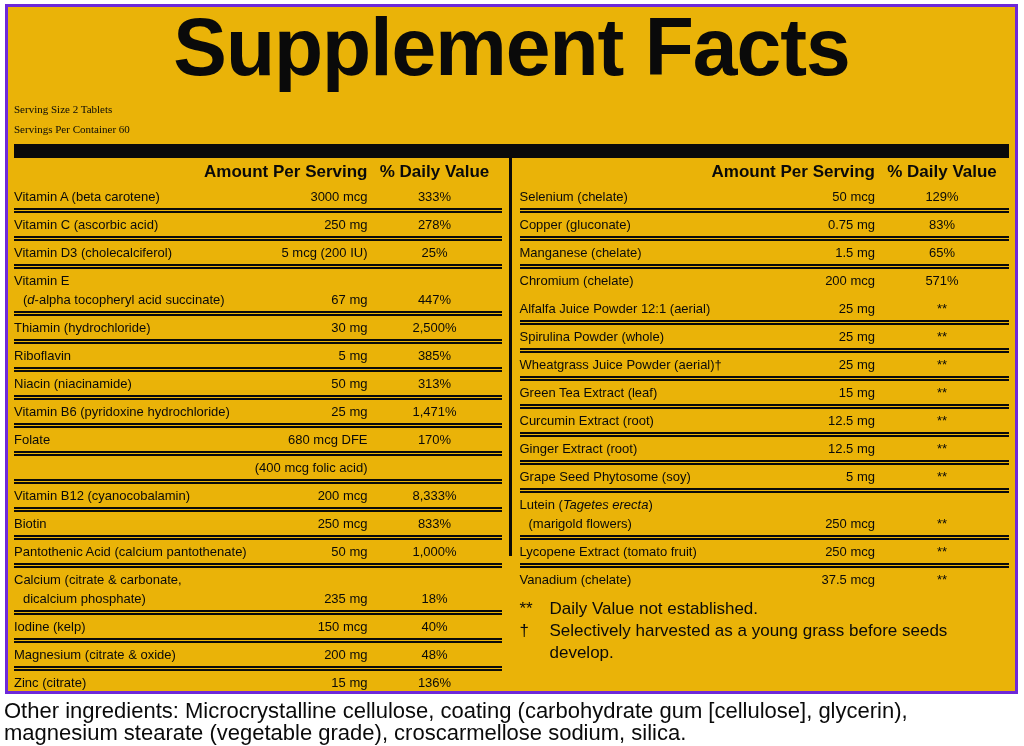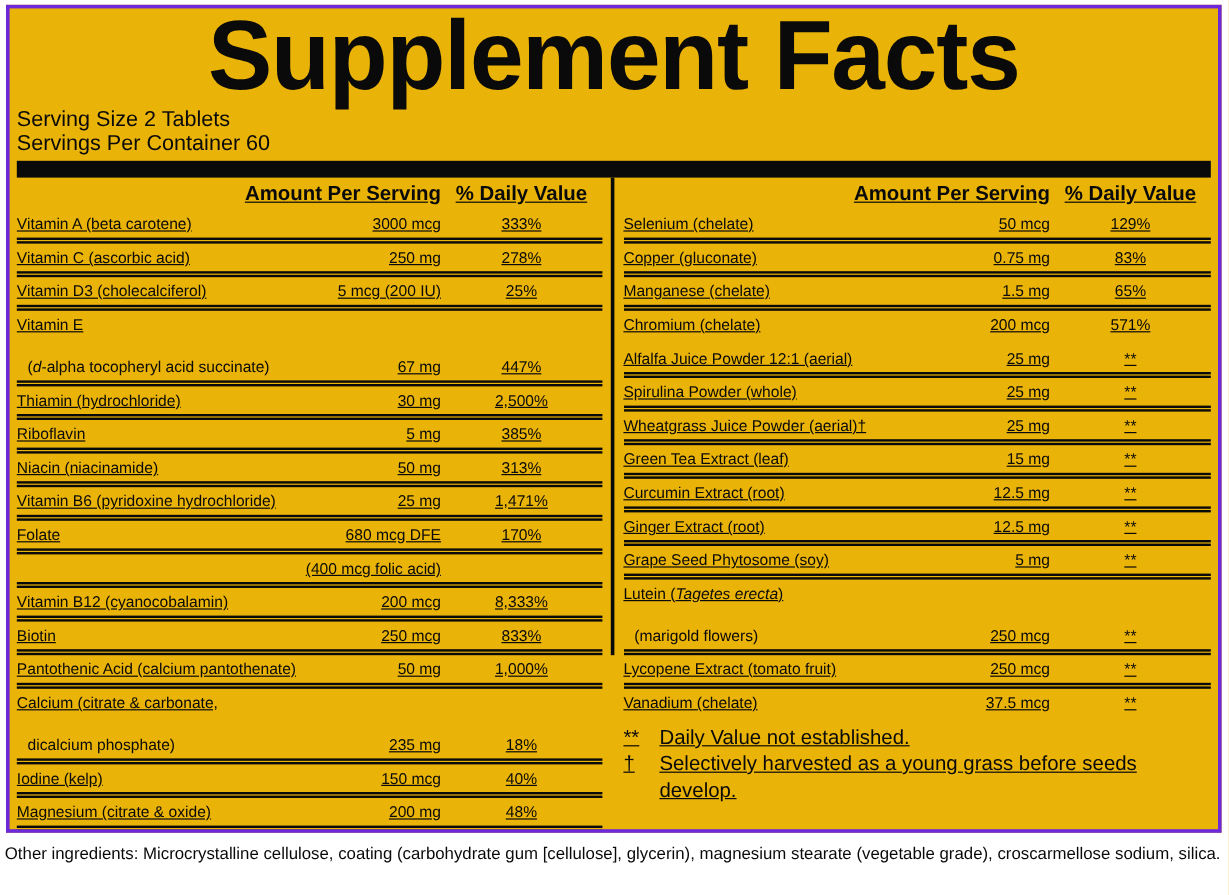--- a/index.html
+++ b/index.html
@@ -10,45 +10,45 @@
   }
   .box{
     position:absolute;left:5px;top:4px;width:1013px;height:690px;
     border:3px solid #6d28d9;box-sizing:border-box;padding:0 6px;
     background:#eab308;overflow:hidden;
   }
   .title{
     text-align:center;font-weight:bold;font-size:82px;line-height:80px;
     letter-spacing:-1px;margin-top:0;white-space:nowrap;transform:scaleX(0.98);
   }
-  .serving{font-size:18px;line-height:20px;margin-top:2px;}
+  .serving{font-size:11px;line-height:20px;margin-top:12px;font-family:Liberation Serif, serif;}
   .bar-full{height:14px;background:#0a0a0a;margin-top:5px;}
-  .cols{display:flex;height:398px;text-decoration:underline;}
+  .cols{display:flex;height:398px;}
   .col{width:50%;box-sizing:border-box;display:flex;flex-direction:column;}
   .col.left{border-right:3px solid #0a0a0a;padding-right:7px;}
   .col.right{padding-left:8px;}
   .chead{display:flex;font-weight:bold;font-size:17px;padding:4px 0 3px;}
   .chead .ha{flex:1;text-align:right;}
   .chead .hd{width:134px;text-align:center;flex-shrink:0;}
   .bar-col{height:9px;background:#0a0a0a;}
   .group .row + .row{border-top:5px double #0a0a0a;}
   .row{display:flex;align-items:flex-end;font-size:13px;line-height:19px;padding:2px 0;}
   .row .nm{flex:1;}
   .row .amt{text-align:right;white-space:nowrap;}
   .row .dv{width:134px;text-align:center;flex-shrink:0;}
-  .indent{padding-left:9px;display:inline-block;margin-top:16px;}
+  .indent{padding-left:9px;display:inline-block;}
   .it{font-style:italic;}
   .bar-mid{height:11px;background:#0a0a0a;margin:3px 0 2px;}
   .footnotes{padding-top:2px;font-size:17px;line-height:22px;}
   .fn{display:flex;}
   .fn .mk{width:30px;flex-shrink:0;}
   .fn .tx{flex:1;}
   .footer{
     position:absolute;left:4px;top:700px;width:1016px;
-    font-size:14px;line-height:22px;
+    font-size:22px;line-height:22px;
   }
 </style>
 </head>
 <body>
 
 <div class="box">
   <div class="title">Supplement Facts</div>
   <div class="serving">
     <div>Serving Size 2 Tablets</div>
     <div>Servings Per Container 60</div>

